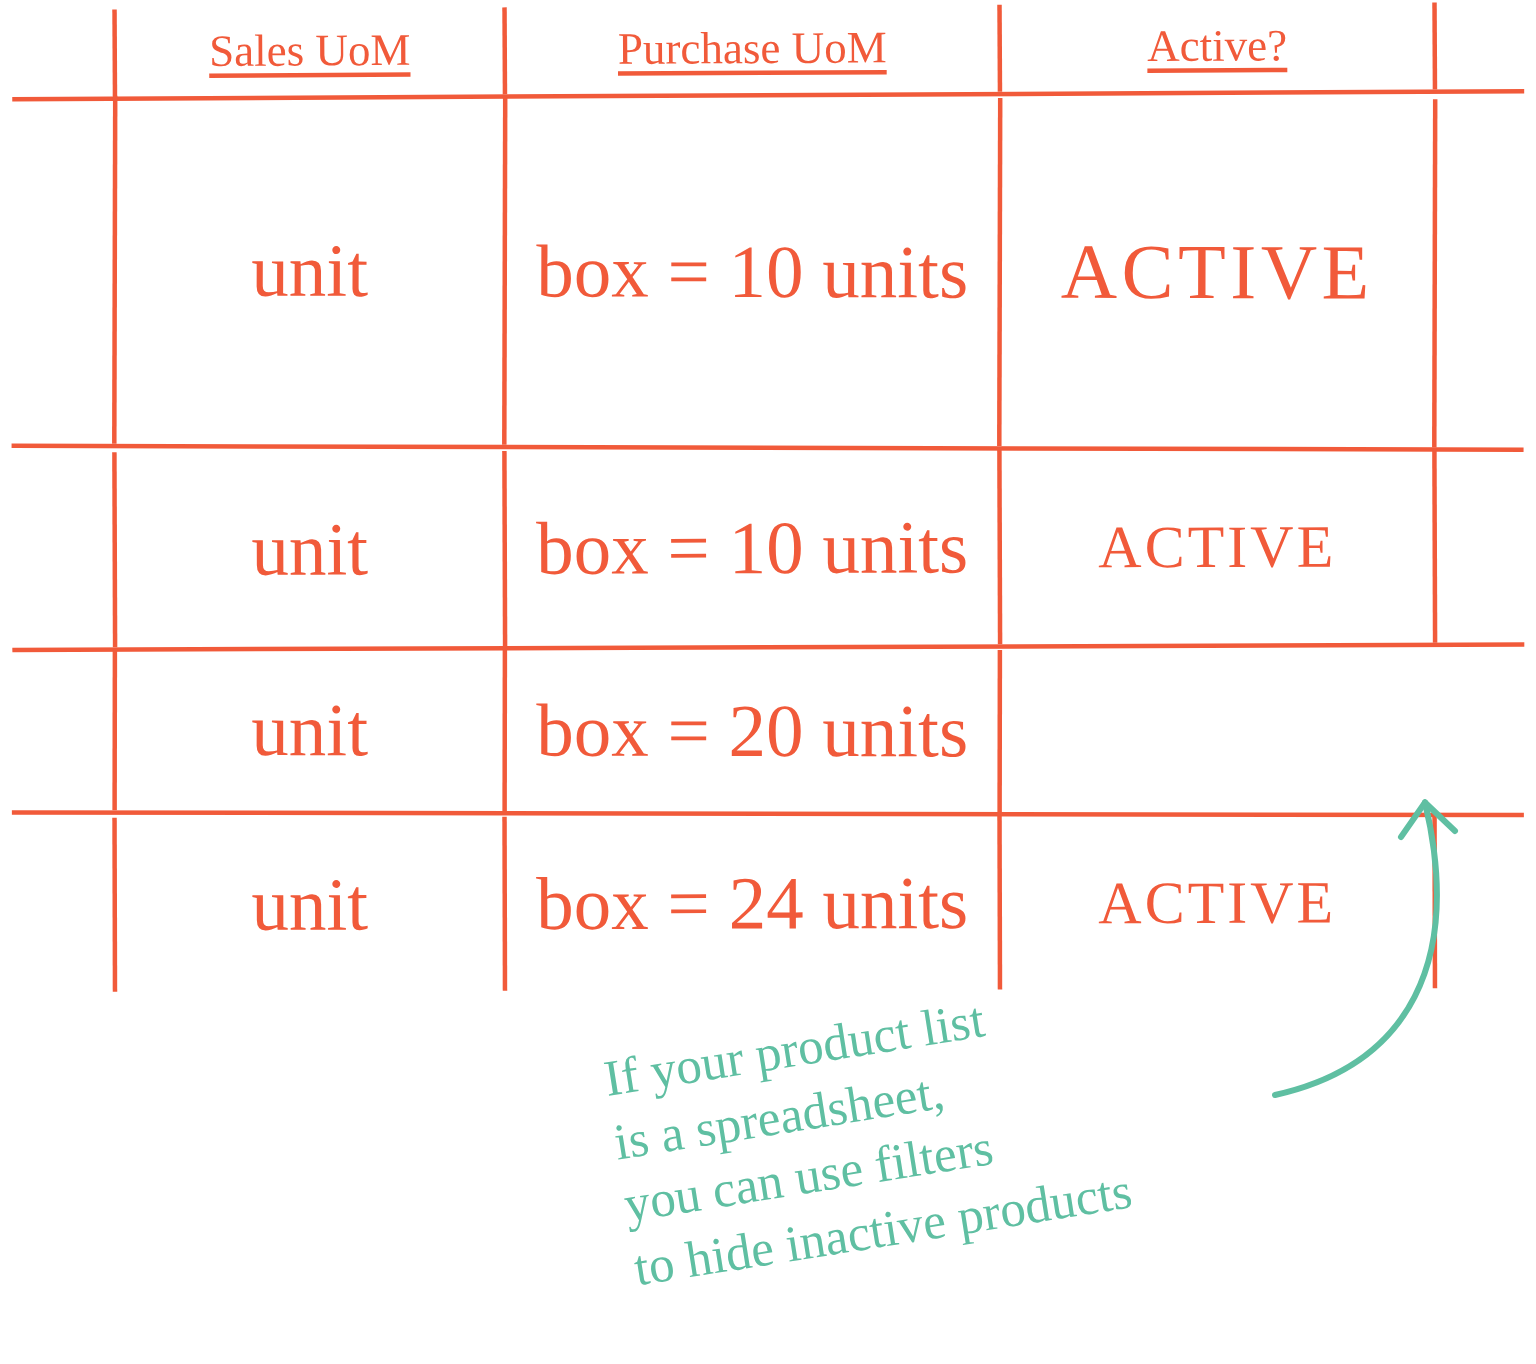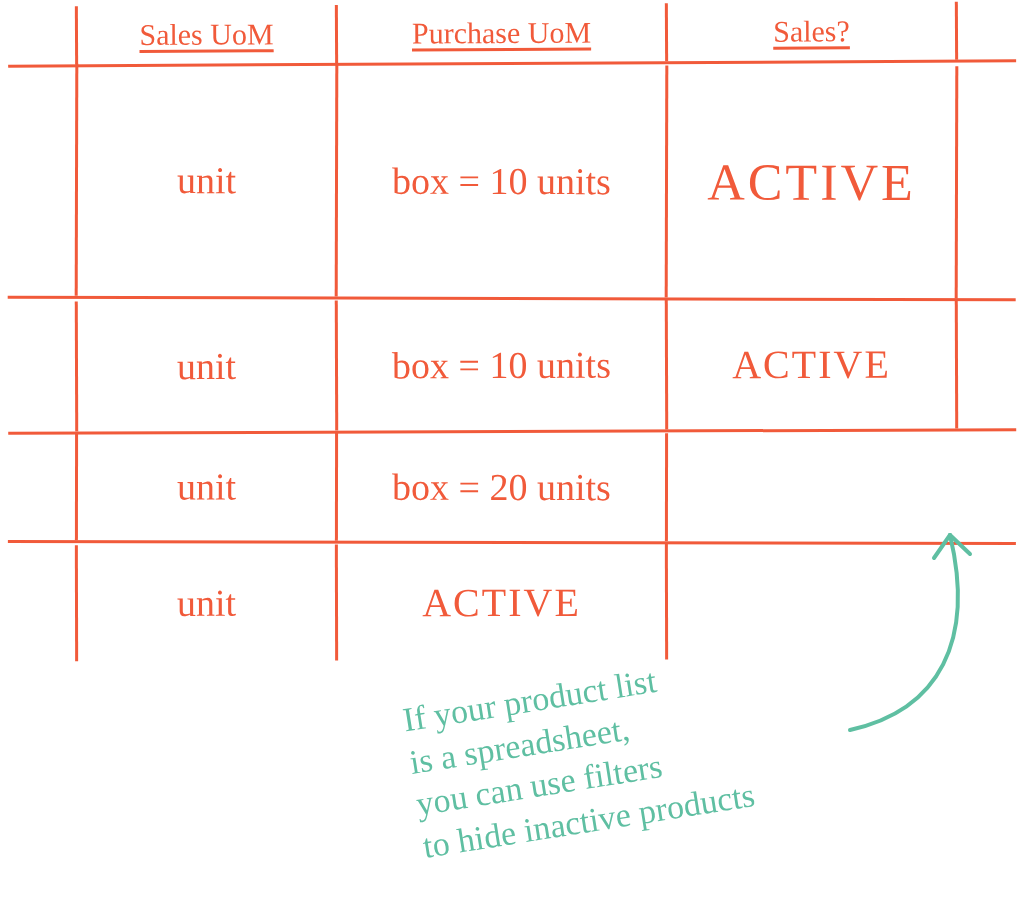--- a/index.html
+++ b/index.html
@@ -58,21 +58,21 @@
   .hsep { border-bottom: 3px solid var(--ink); }
   
   .hsep-thin { border-bottom: 3px solid var(--ink); }
 
   .hdr {
     font-size: 30px;
     text-decoration: underline;
     text-underline-offset: 5px;
     white-space: nowrap;
   }
-  .body-text { font-size: 38px; }
+  .body-text { font-size: 50px; }
   .status    { font-size: 40px; letter-spacing: 2px; }
   .status.big{ font-size: 52px; letter-spacing: 3px; }
 
   
   .row.header { transform: rotate(-0.3deg); }
   .row.r0     { transform: rotate(0.15deg); }
   .row.r1     { transform: rotate(-0.2deg); }
   .row.r2     { transform: rotate(0.1deg); }
   .row.r3     { transform: rotate(-0.15deg); }
 
@@ -116,21 +116,21 @@
 
     <div class="row header hsep-thin">
       <div class="cell left-gutter vsep"></div>
       <div class="cell vsep">
         <span class="hdr">Sales UoM</span>
       </div>
       <div class="cell vsep">
         <span class="hdr">Purchase UoM</span>
       </div>
       <div class="cell vsep">
-        <span class="hdr">Sales?</span>
+        <span class="hdr">Active?</span>
       </div>
       <div class="cell right-gutter"></div>
     </div>
 
     <div class="row r0 hsep">
       <div class="cell left-gutter vsep"></div>
       <div class="cell vsep">
         <span class="body-text">unit</span>
       </div>
       <div class="cell vsep">
@@ -164,20 +164,23 @@
       <div class="cell vsep">
         <span class="body-text">box = 20 units</span>
       </div>
       <div class="cell right-gutter"></div>
     </div>
 
     <div class="row r3">
       <div class="cell left-gutter vsep"></div>
       <div class="cell vsep">
         <span class="body-text">unit</span>
+      </div>
+      <div class="cell vsep">
+        <span class="body-text">box = 24 units</span>
       </div>
       <div class="cell vsep">
         <span class="status">ACTIVE</span>
       </div>
       <div class="cell right-gutter"></div>
     </div>
 
   </div>
 
   <div class="arrow">

